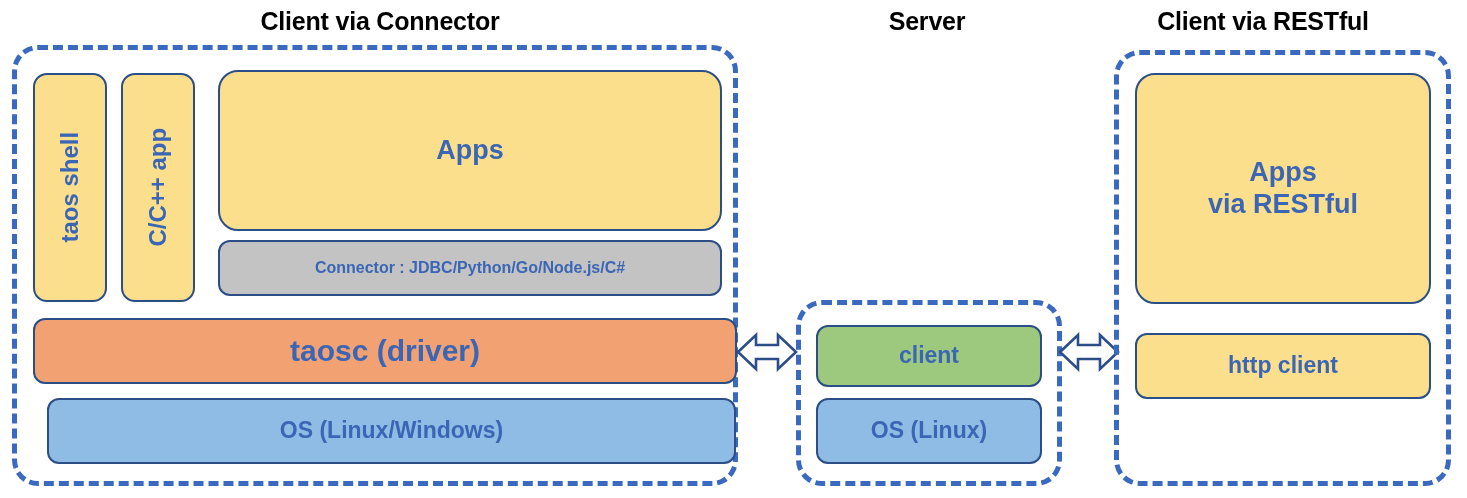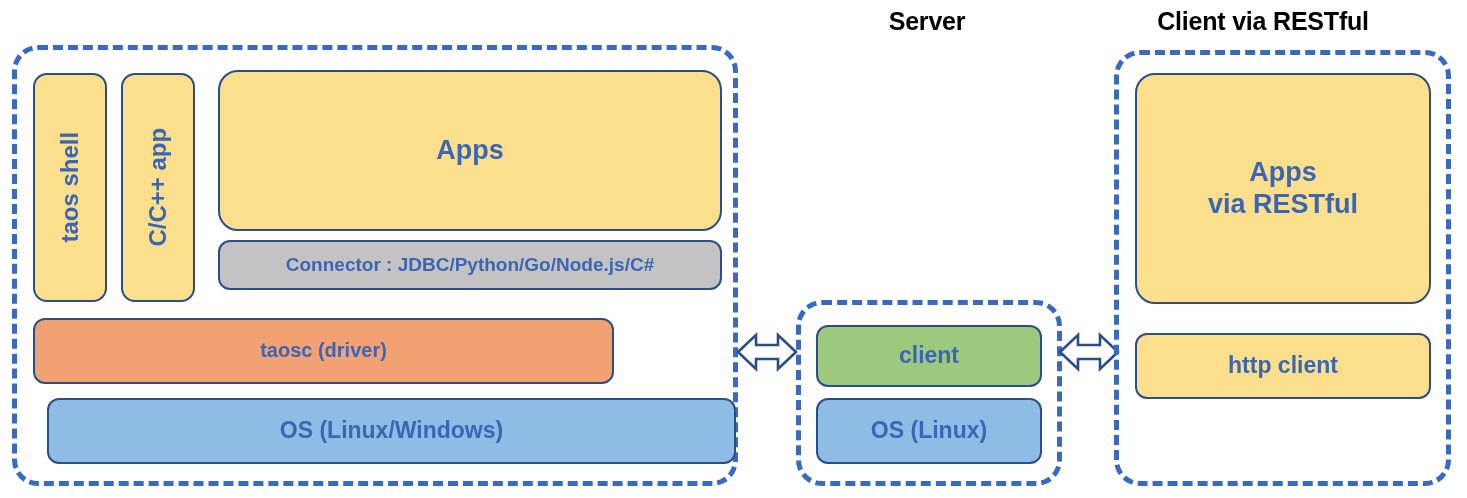--- a/index.html
+++ b/index.html
@@ -76,44 +76,45 @@
   .arrow {
     position: absolute;
   }
   .arrow svg { display: block; }
 </style>
 </head>
 <body>
 
 <div id="diagram">
 
+  <div class="section-title" style="left:247px; top:7px; width:266px;">Client via Connector</div>
 
   <div class="section-title" style="left:1135px; top:7px; width:256px;">Client via RESTful</div>
 
   <div class="section-title" style="left:812px; top:7px; width:230px;">Server</div>
 
   <div class="panel" style="left:12px; top:45px; width:726px; height:441px;"></div>
 
   <div class="box yellow vertical" style="left:33px; top:73px; width:74px; height:229px; font-size:24px;">
     <span class="vtext">taos shell</span>
   </div>
 
   <div class="box yellow vertical" style="left:121px; top:73px; width:74px; height:229px; font-size:24px;">
     <span class="vtext">C/C++ app</span>
   </div>
 
   <div class="box yellow rounded-lg" style="left:218px; top:70px; width:504px; height:161px; font-size:27px;">
     <span>Apps</span>
   </div>
 
-  <div class="box gray" style="left:218px; top:240px; width:504px; height:50px; font-size:19px;">
+  <div class="box gray" style="left:218px; top:240px; width:504px; height:56px; font-size:16px;">
     <span>Connector : JDBC/Python/Go/Node.js/C#</span>
   </div>
 
-  <div class="box orange" style="left:33px; top:318px; width:581px; height:66px; font-size:20px;">
+  <div class="box orange" style="left:33px; top:318px; width:704px; height:66px; font-size:30px;">
     <span>taosc (driver)</span>
   </div>
 
   <div class="box blue" style="left:47px; top:398px; width:689px; height:66px; font-size:23px;">
     <span>OS (Linux/Windows)</span>
   </div>
 
   <div class="arrow" style="left:736px; top:328px;">
     <svg width="62" height="48" viewBox="0 0 62 48" aria-hidden="true">
       <path d="M2 24 L20 7 L20 17 L42 17 L42 7 L60 24 L42 41 L42 31 L20 31 L20 41 Z" fill="#ffffff" stroke="#2C4E87" stroke-width="2.6" stroke-linejoin="miter"></path>

